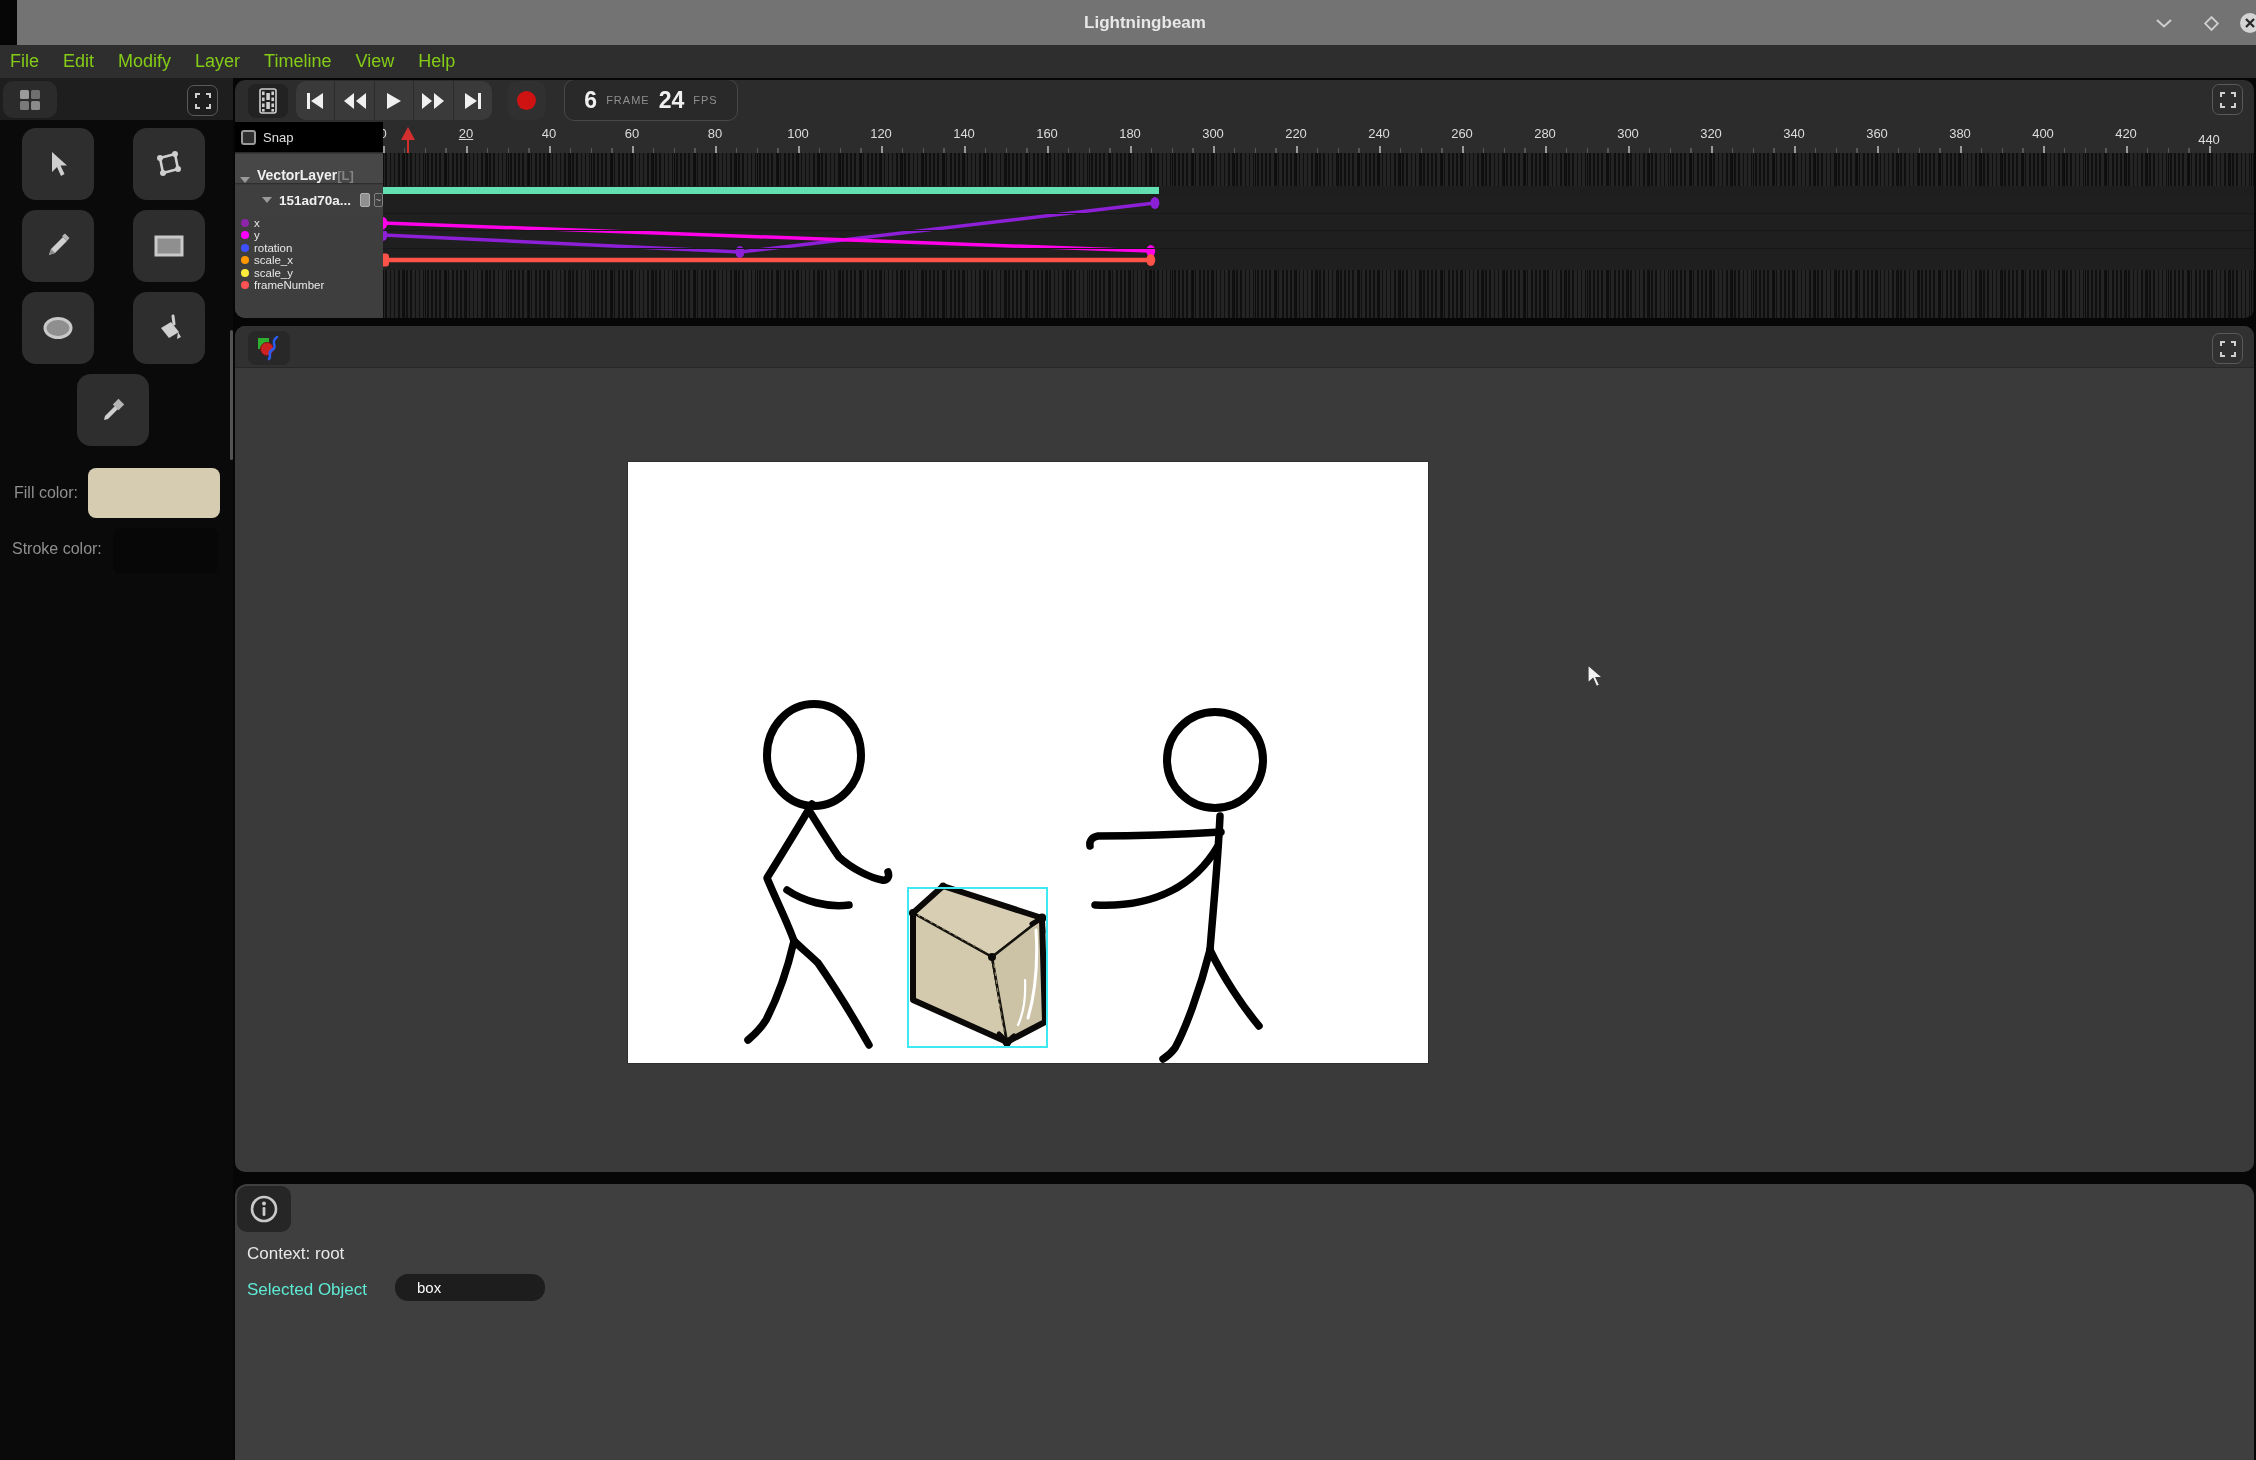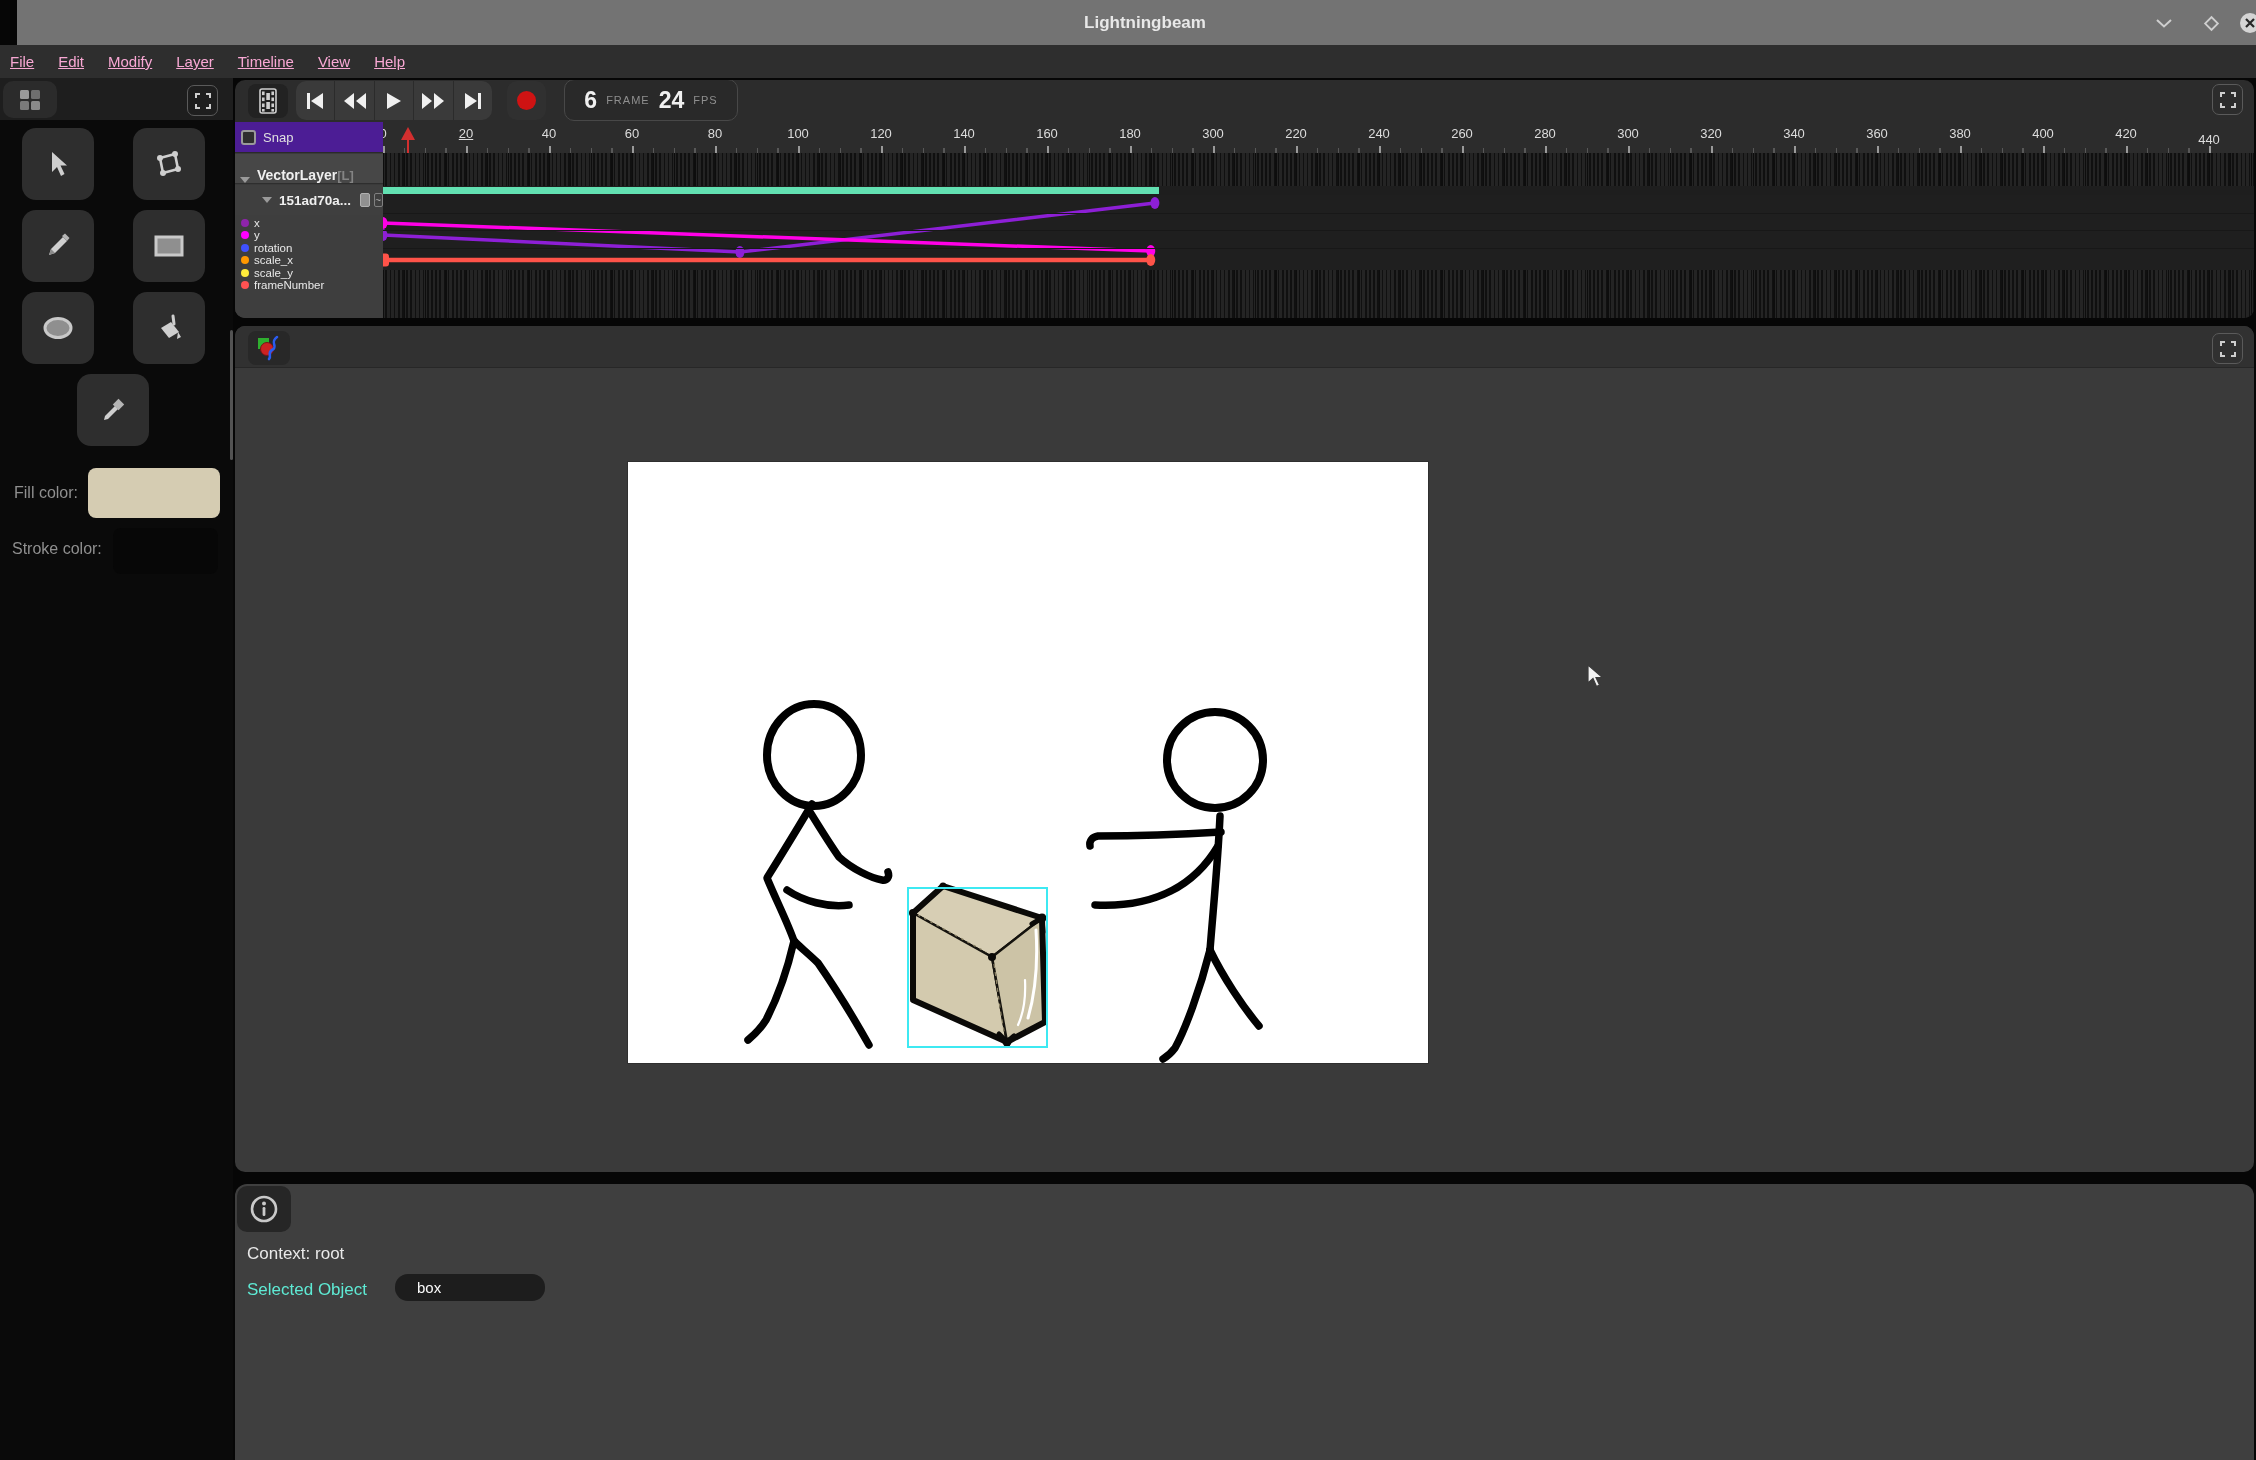--- a/index.html
+++ b/index.html
@@ -7,21 +7,21 @@
               font-family:"Liberation Sans","DejaVu Sans",sans-serif; }
   .abs { position:absolute; }
 
   
   #titlebar { left:17px; top:0; width:2256px; height:45px; background:#737373; }
   #title { width:100%; text-align:center; line-height:45px; color:#e8e8e8; font-weight:bold; font-size:17px; }
   .winbtn { top:11px; width:24px; height:24px; display:flex; align-items:center; justify-content:center; cursor:default; }
 
   
   #menubar { left:0; top:45px; width:2256px; height:33px; background:#2e2e2e; display:flex; align-items:center; padding-left:10px; gap:24px; }
-  .menu-item { color:#f9a8d4; font-size:15px;text-decoration:underline; }
+  .menu-item { color:#84cc16; font-size:18px; }
 
   
   #toolpanel { left:0; top:78px; width:233px; height:1382px; background:#0a0a0a; }
   #toolpanel-header { left:0; top:78px; width:233px; height:42px; background:#1e1e1e; }
   #grid-btn { left:3px; top:81px; width:54px; height:37px; background:#2b2b2b; border-radius:10px; display:flex; align-items:center; justify-content:center; }
   .expand-btn { width:31px; height:31px; border:1px solid #5a5a5a; border-radius:7px; background:transparent; display:flex; align-items:center; justify-content:center; }
   .toolbtn { width:72px; height:72px; background:#2e2e2e; border-radius:14px; display:flex; align-items:center; justify-content:center; }
   .swatch-label { color:#8f8f8f; font-size:16px; }
   #fill-swatch { left:88px; top:468px; width:132px; height:50px; border-radius:8px; }
   #stroke-swatch { left:113px; top:528px; width:105px; height:46px; border-radius:8px; }
@@ -36,21 +36,21 @@
   .pbtn:last-child { border-right:none; }
   #record-btn { left:272px; top:1px; width:39px; height:39px; background:#303030; border-radius:10px; display:flex; align-items:center; justify-content:center; }
   #record-dot { width:19px; height:19px; border-radius:50%; background:#cf1313; }
   #framebox { left:329px; top:-1px; width:174px; height:42px; background:#292929; border:1px solid #484848; border-radius:10px; display:flex; align-items:center; justify-content:center; gap:9px; }
   .bignum { color:#f0f0f0; font-size:23px; font-weight:bold; }
   .unit { color:#8f8f8f; font-size:11px; letter-spacing:1px; }
   #tl-expand { left:1977px; top:4px; }
 
   
   #tl-leftcol { left:0; top:42px; width:148px; height:196px; background:#3a3a3a; }
-  #snap-row { left:0; top:42px; width:148px; height:31px; background:#4c1d95; display:flex; align-items:center; border-bottom:1px solid #2a2a2a;}
+  #snap-row { left:0; top:42px; width:148px; height:31px; background:#000000; display:flex; align-items:center; border-bottom:1px solid #2a2a2a;}
   #snap-box { margin-left:6px; width:15px; height:15px; border:2px solid #9a9a9a; border-radius:3px; background:#2e2e2e; }
   #snap-label { margin-left:7px; color:#e0e0e0; font-size:13px; }
   #layer-row { left:0; top:74px; width:148px; height:30px; background:#474747; display:flex; align-items:flex-end; border-bottom:1px solid #2e2e2e;}
   #sublayer-row { left:0; top:105px; width:148px; height:30px; background:#3f3f3f; display:flex; align-items:center; }
   .tri { width:0; height:0; border-left:5px solid transparent; border-right:5px solid transparent; border-top:6px solid #9a9a9a; margin-left:5px; }
   .layer-name { color:#efefef; font-weight:bold; font-size:14px; margin-left:7px; white-space:nowrap; }
   .layer-badge { color:#848484; font-size:13px; }
   .mini-btn { width:15px; height:14px; border-radius:2px; margin-left:4px; font-size:10px; color:#aaa; display:flex; align-items:center; justify-content:center; }
   #props { left:0; top:135px; width:148px; height:103px; background:#3e3e3e; }
   .prop-row { position:absolute; left:0; width:148px; height:12px; display:flex; align-items:center; }

